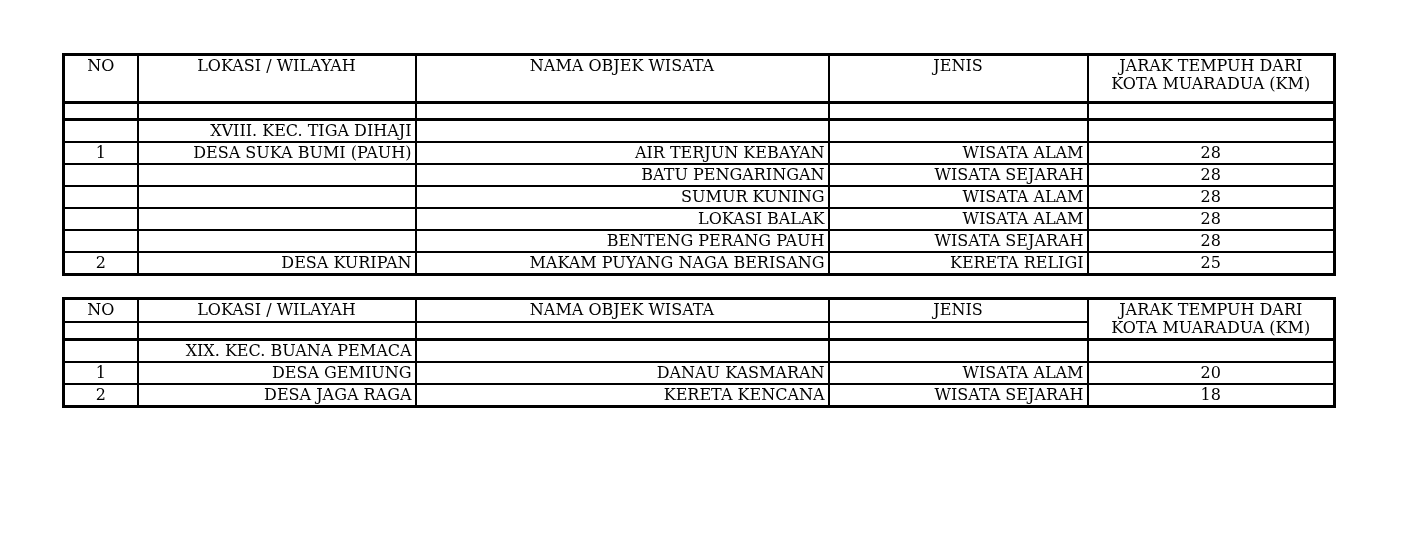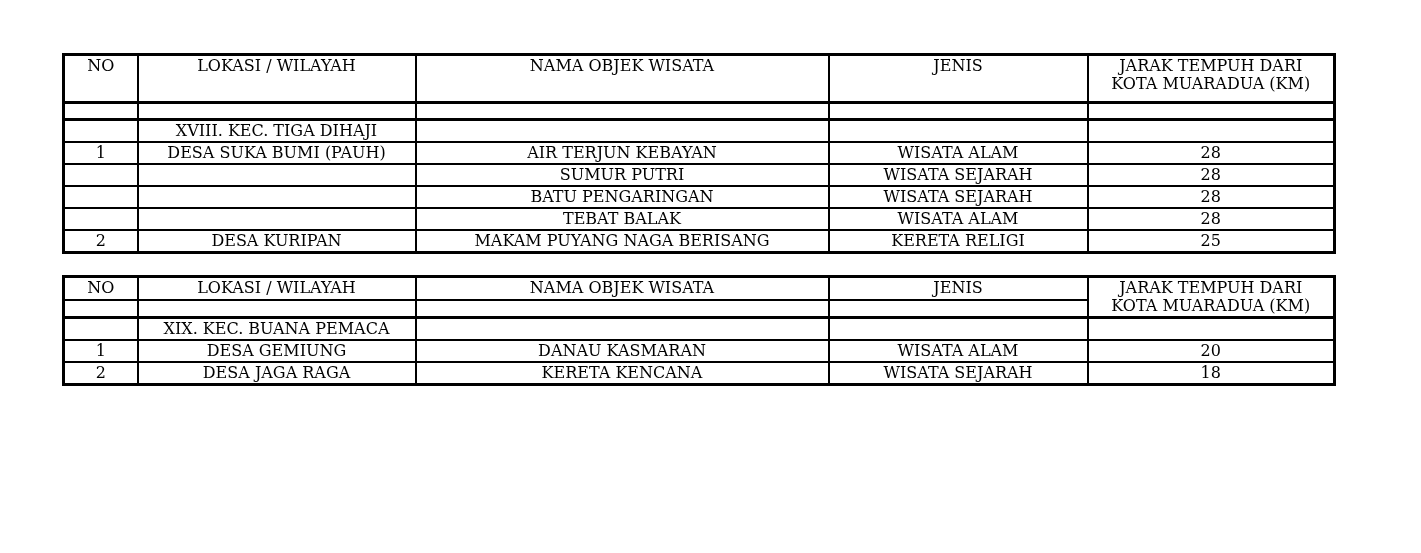--- a/index.html
+++ b/index.html
@@ -31,21 +31,21 @@
     font-size: 16px;
     line-height: 1.15;
     padding: 0 3px;
     height: 20px;
     overflow: hidden;
     white-space: nowrap;
     vertical-align: middle;
   }
   
   td.c-no, td.c-jarak { text-align: center; }
-  td.c-lokasi, td.c-nama, td.c-jenis { text-align: center; }
+  td.c-lokasi, td.c-nama, td.c-jenis { text-align: right; }
   
   tr.t1-head td {
     height: 44px;
     vertical-align: top;
     text-align: center;
     padding-top: 1px;
     border-bottom: 3px solid #000;
   }
   tr.t1-empty td { height: 14px; border-bottom: 3px solid #000; }
   tr.t2-head1 td { height: 21px; text-align: center; }
@@ -99,36 +99,43 @@
         <tr>
           <td class="c-no">1</td>
           <td class="c-lokasi">DESA SUKA BUMI  (PAUH)</td>
           <td class="c-nama">AIR TERJUN KEBAYAN</td>
           <td class="c-jenis">WISATA ALAM</td>
           <td class="c-jarak">28</td>
         </tr>
         <tr>
           <td class="c-no"></td>
           <td class="c-lokasi"></td>
-          <td class="c-nama">SUMUR PUTRI</td>
-          <td class="c-jenis">WISATA SEJARAH</td>
-          <td class="c-jarak">28</td>
-        </tr>
-        <tr>
-          <td class="c-no"></td>
-          <td class="c-lokasi"></td>
           <td class="c-nama">BATU PENGARINGAN</td>
           <td class="c-jenis">WISATA SEJARAH</td>
           <td class="c-jarak">28</td>
         </tr>
         <tr>
           <td class="c-no"></td>
           <td class="c-lokasi"></td>
-          <td class="c-nama">TEBAT BALAK</td>
+          <td class="c-nama">SUMUR KUNING</td>
           <td class="c-jenis">WISATA ALAM</td>
+          <td class="c-jarak">28</td>
+        </tr>
+        <tr>
+          <td class="c-no"></td>
+          <td class="c-lokasi"></td>
+          <td class="c-nama">LOKASI BALAK</td>
+          <td class="c-jenis">WISATA ALAM</td>
+          <td class="c-jarak">28</td>
+        </tr>
+        <tr>
+          <td class="c-no"></td>
+          <td class="c-lokasi"></td>
+          <td class="c-nama">BENTENG PERANG PAUH</td>
+          <td class="c-jenis">WISATA SEJARAH</td>
           <td class="c-jarak">28</td>
         </tr>
         <tr>
           <td class="c-no">2</td>
           <td class="c-lokasi">DESA KURIPAN</td>
           <td class="c-nama">MAKAM PUYANG NAGA BERISANG</td>
           <td class="c-jenis">KERETA RELIGI</td>
           <td class="c-jarak">25</td>
         </tr>
       </tbody>

